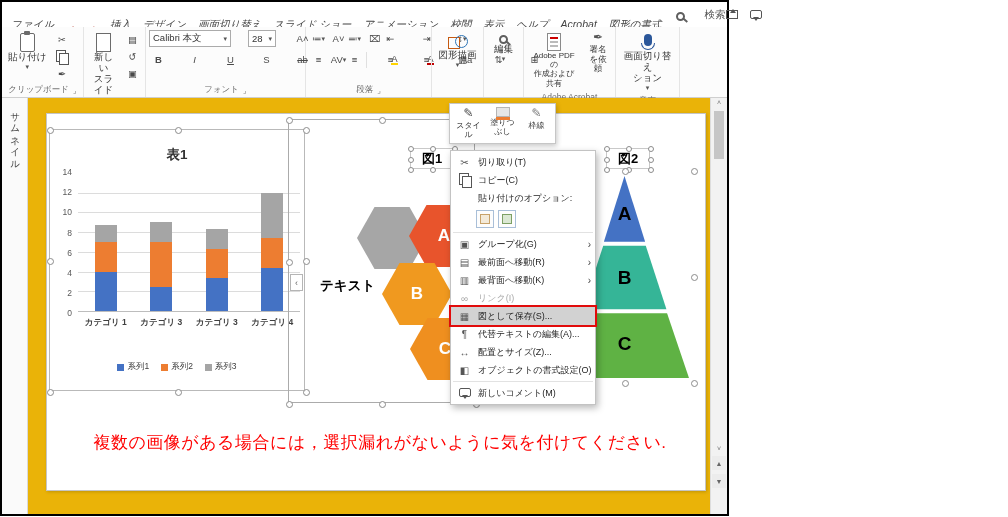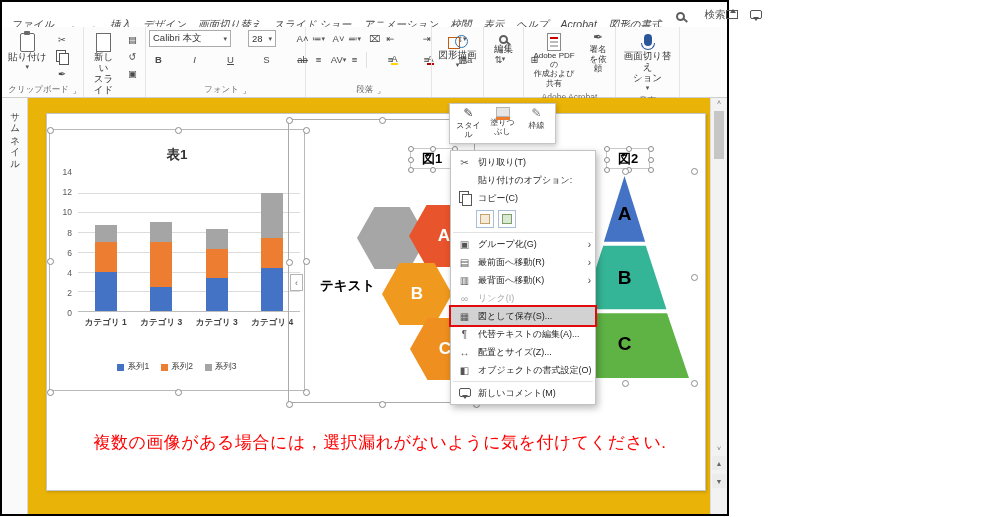--- a/index.html
+++ b/index.html
@@ -549,26 +549,26 @@
       <span>枠線</span>
     </div>
   </div>
 
   <div class="ctx">
     <div class="ci">
       <span class="ci-ic">✂</span>
       <span class="ci-t">切り取り(T)</span>
     </div>
     <div class="ci">
+      <span class="ci-ic"><span class="i-copy"></span></span>
+      <span class="ci-t">コピー(C)</span>
+    </div>
+    <div class="ci">
       <span class="ci-ic"></span>
       <span class="ci-t">貼り付けのオプション:</span>
-    </div>
-    <div class="ci">
-      <span class="ci-ic"><span class="i-copy"></span></span>
-      <span class="ci-t">コピー(C)</span>
     </div>
     <div class="paste-row">
       <span class="popt"></span>
       <span class="popt pic"></span>
     </div>
     <div class="sep"></div>
     <div class="ci">
       <span class="ci-ic">▣</span>
       <span class="ci-t">グループ化(G)</span>
       <span class="ci-a">›</span>

